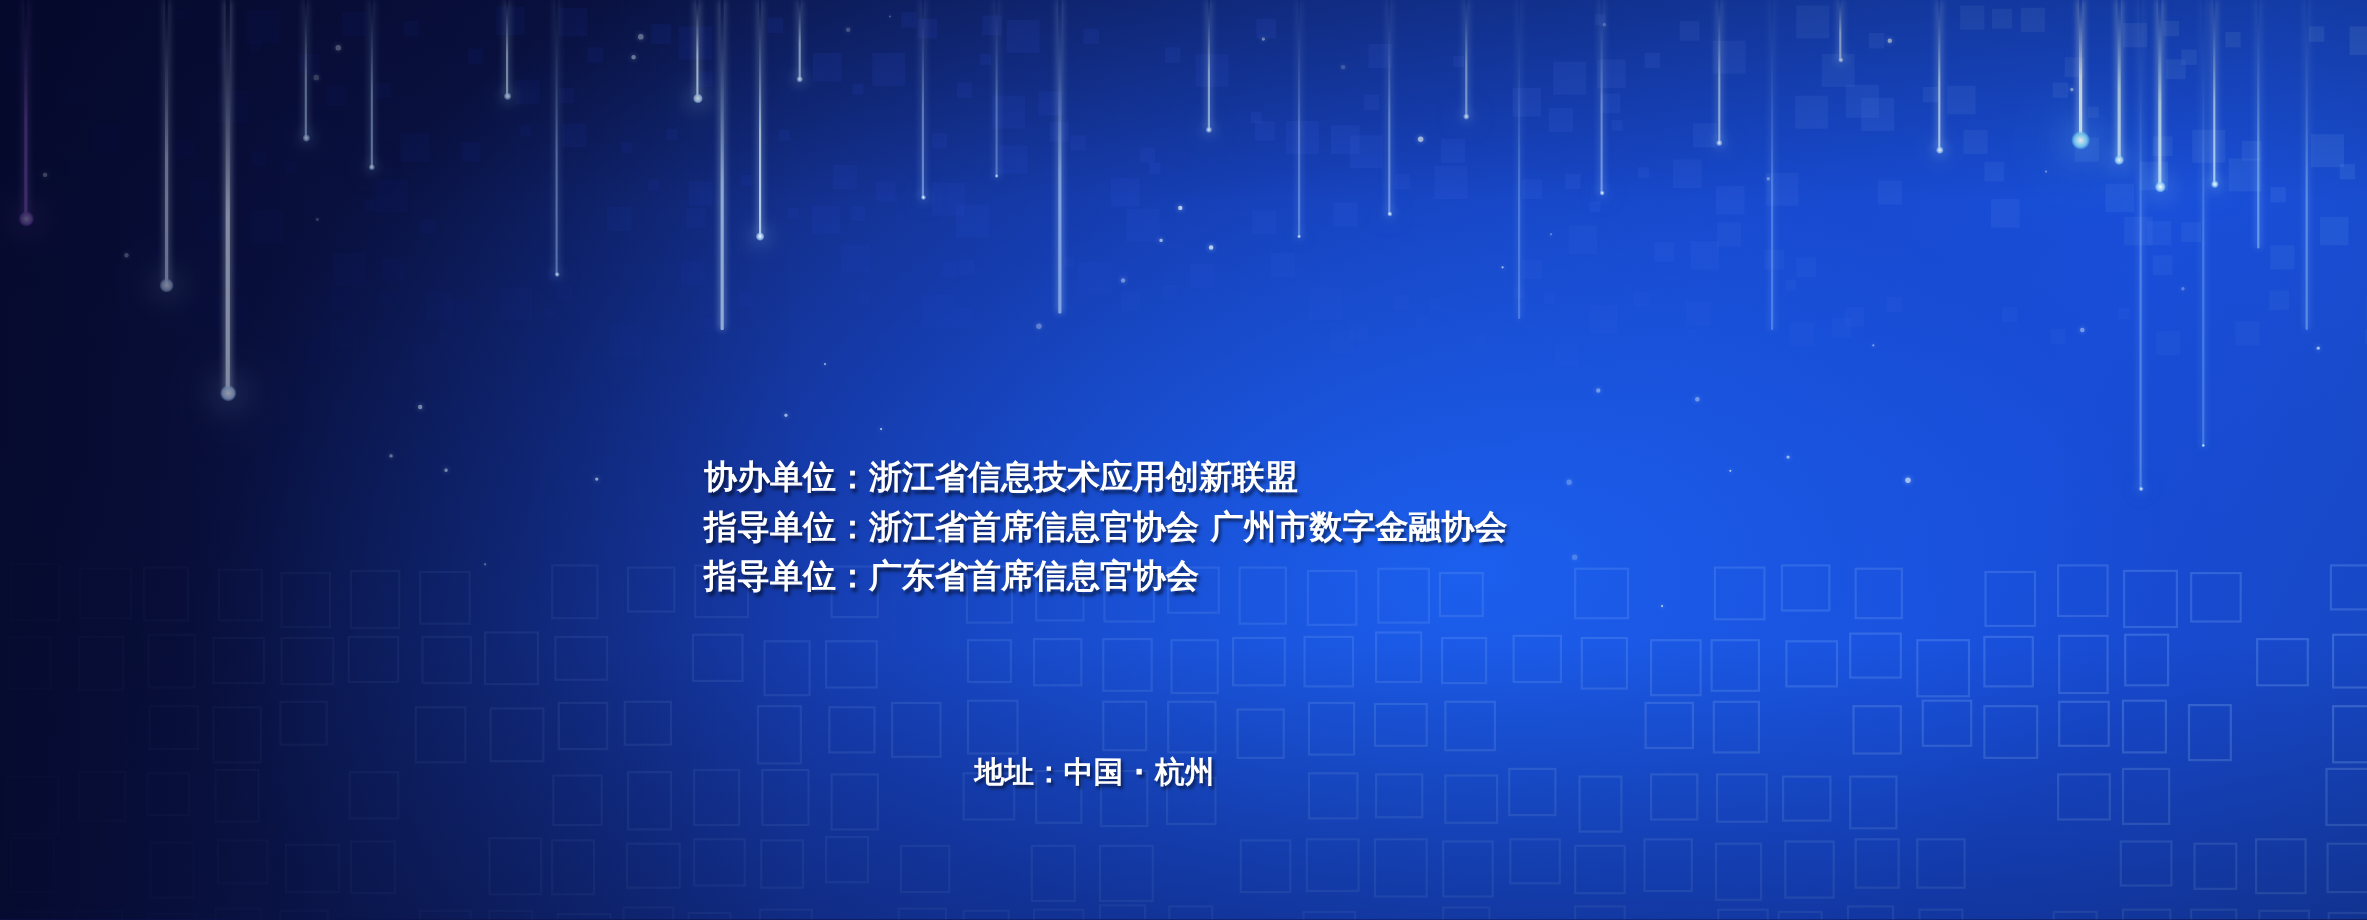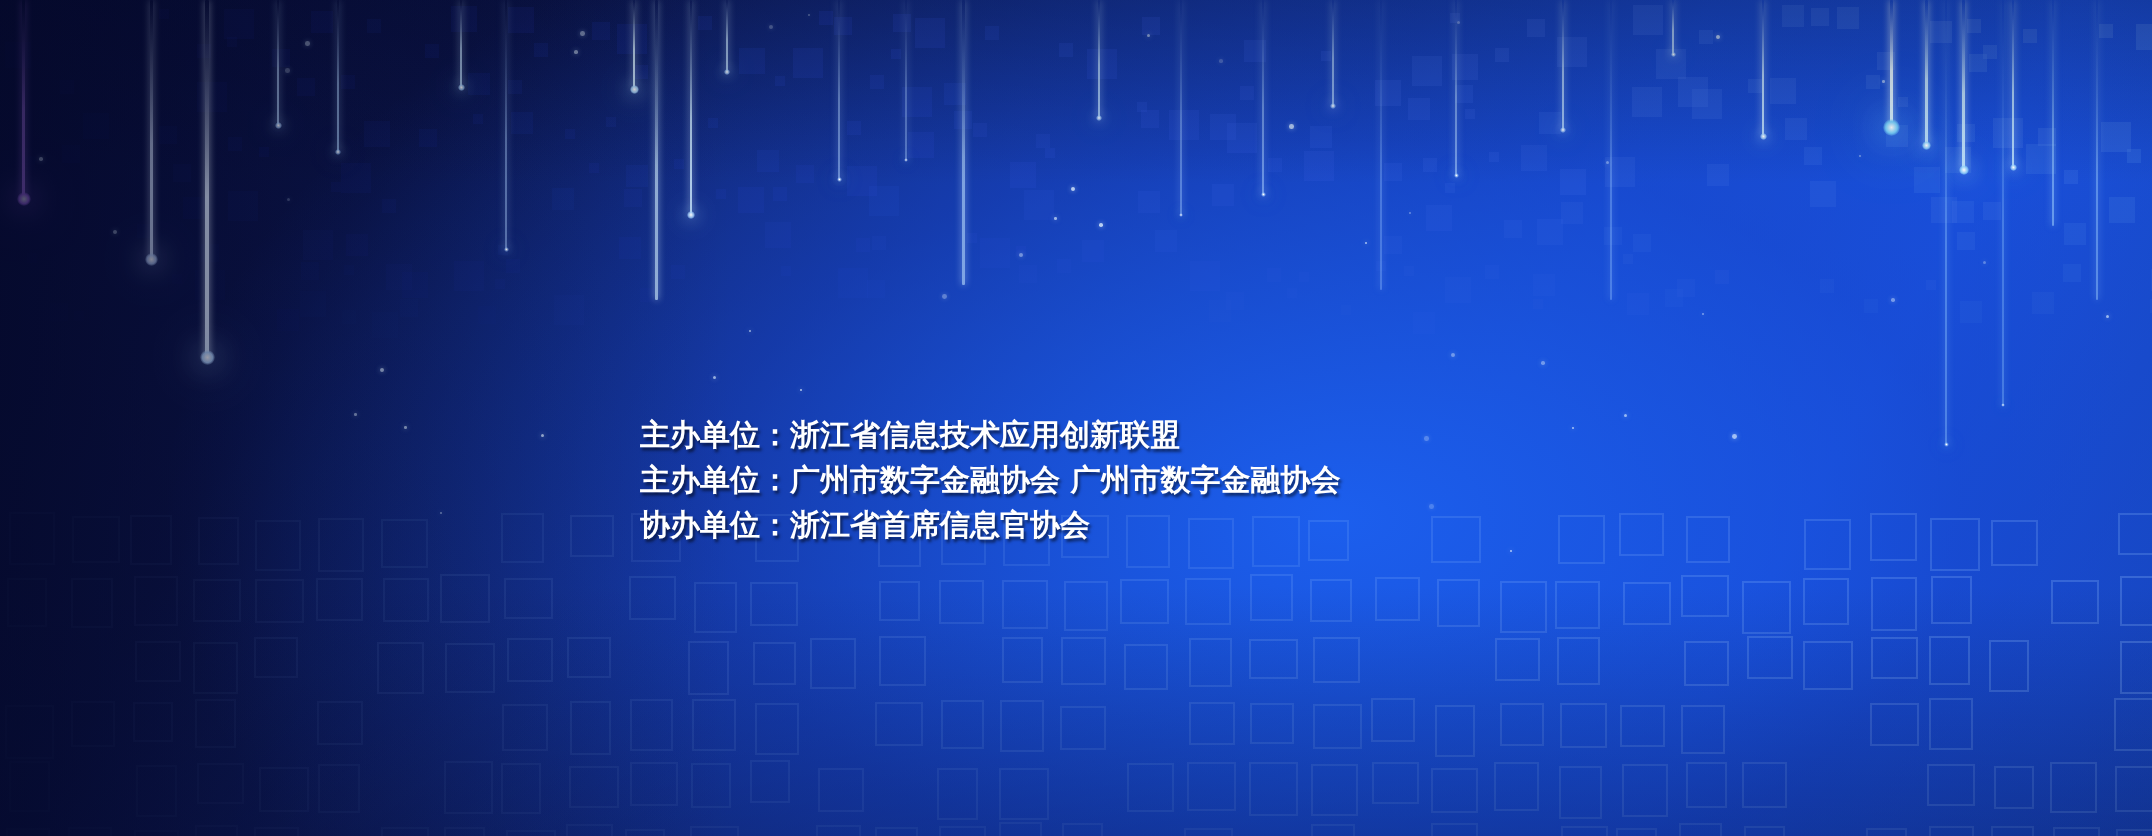--- a/index.html
+++ b/index.html
@@ -617,22 +617,23 @@
       <div class="bulb" style="left:1541px;top:361px;width:3.5px;height:3.5px;background:rgba(225,242,255,0.44);box-shadow:0 0 5px rgba(190,225,255,0.35);"></div>
       <div class="bulb" style="left:1424px;top:436px;width:4.5px;height:4.5px;background:rgba(225,242,255,0.30);box-shadow:0 0 5px rgba(190,225,255,0.24);"></div>
     </div>
 
   <div class="vignette"></div>
 
   <div class="content">
 
 
     <div class="org-block">
-      <div class="org-line">主办单位：浙江省信息技术应用创新联盟</div>
-      <div class="org-line">主办单位：广州市数字金融协会    广州市数字金融协会</div>
-      <div class="org-line">协办单位：浙江省首席信息官协会</div>
+      <div class="org-line">协办单位：浙江省信息技术应用创新联盟</div>
+      <div class="org-line">指导单位：浙江省首席信息官协会    广州市数字金融协会</div>
+      <div class="org-line">指导单位：广东省首席信息官协会</div>
     </div>
 
     <div class="meta-block">
+      <div class="meta-line">地址：中国  ·  杭州</div>
     </div>
 
   </div>
 </div>
 
 </body></html>

